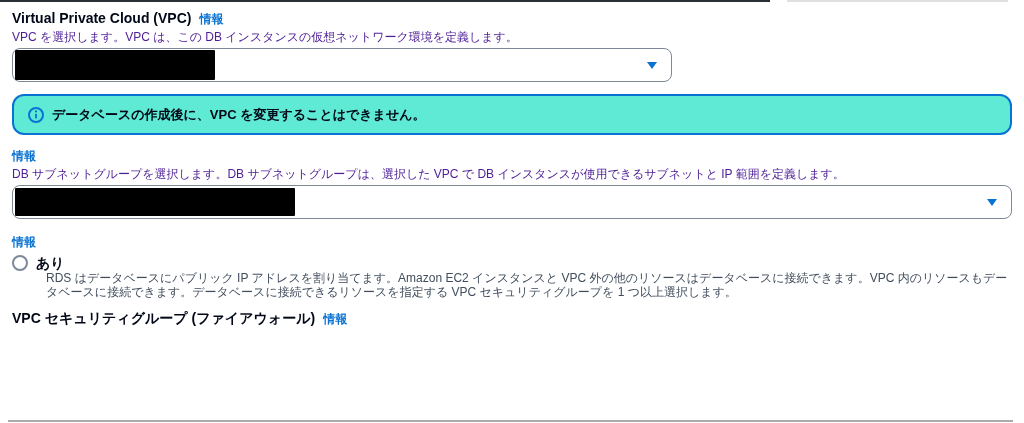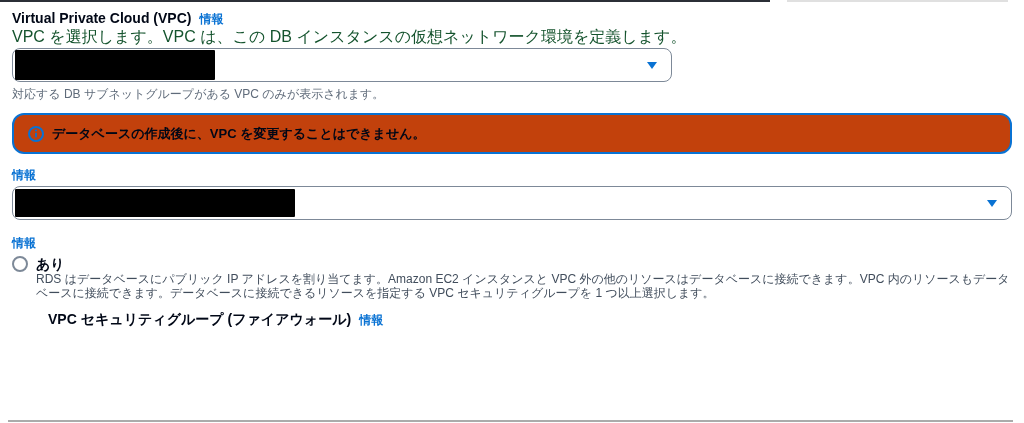--- a/index.html
+++ b/index.html
@@ -5,101 +5,101 @@
   html,body{margin:0;padding:0;background:#fff;}
   body{font-family:"Liberation Sans","DejaVu Sans",sans-serif;color:#000716;}
   .page{position:relative;width:1024px;height:423px;overflow:hidden;background:#fff;box-sizing:border-box;padding:8px 12px;}
   
   .top-line-dark{position:absolute;top:0;left:0;width:770px;height:2px;background:#2b2f36;}
   .top-line-gray{position:absolute;top:0;left:787px;width:221px;height:2px;background:#e0e0e0;}
   .bottom-line{position:absolute;bottom:1px;left:8px;width:1005px;height:2px;background:#ababab;}
 
   .sec-title{font-size:14px;font-weight:700;line-height:14px;color:#000716;display:flex;align-items:baseline;gap:8px;}
   .info-link{font-size:12px;font-weight:700;color:#0972d3;text-decoration:none;cursor:pointer;}
-  .sec-desc{font-size:16px;line-height:14px;color:#14532d;margin-top:4px;}
+  .sec-desc{font-size:12px;line-height:14px;color:#4c1d95;margin-top:4px;}
   .constraint{font-size:12px;line-height:14px;color:#5f6b7a;margin-top:5px;}
 
   .select{box-sizing:border-box;height:34px;border:1px solid #7d8998;border-radius:8px;background:#fff;
           display:flex;align-items:center;justify-content:space-between;padding:0 14px 0 2px;cursor:pointer;}
   .select.w-vpc{width:660px;margin-top:4px;}
   .select.w-full{width:100%;margin-top:4px;}
   .redacted{background:#000;border-radius:1px;}
   .redacted.r1{width:200px;height:30px;}
   .redacted.r2{width:280px;height:28px;}
   .caret{width:0;height:0;border-left:5px solid transparent;border-right:5px solid transparent;border-top:7px solid #0972d3;}
 
-  .alert{box-sizing:border-box;margin-top:12px;height:41px;border:2px solid #0972d3;border-radius:12px;background:#c2410c;
+  .alert{box-sizing:border-box;margin-top:12px;height:41px;border:2px solid #0972d3;border-radius:12px;background:#5eead4;
          display:flex;align-items:center;gap:8px;padding:0 14px;}
   .alert-text{font-size:13px;font-weight:700;color:#000716;}
 
   .sec{margin-top:14px;}
   .sec.pub{margin-top:16px;}
 
   .radio-row{display:flex;align-items:center;gap:8px;margin-top:6px;}
   .radio{box-sizing:border-box;width:16px;height:16px;border-radius:50%;flex:0 0 16px;}
   .radio.off{border:2px solid #7d8998;background:#fff;}
   .radio.on{border:2px solid #0972d3;background:#0972d3;box-shadow:inset 0 0 0 2px #fff;}
   .radio-label{font-size:14px;font-weight:700;line-height:16px;}
-  .radio-desc{font-size:12px;line-height:13.5px;color:#414d5c;margin:1px 0 8px 24px;}
+  .radio-desc{font-size:12px;line-height:13.5px;color:#414d5c;margin:1px 0 8px 34px;}
 
   .info-icon{flex:0 0 16px;}
 </style>
 </head>
 <body>
 
 <div class="page">
   <div class="top-line-dark"></div>
   <div class="top-line-gray"></div>
 
   <div class="sec" style="margin-top:3px;">
     <div class="sec-title">
       <span>Virtual Private Cloud (VPC)</span>
       <a class="info-link">情報</a>
     </div>
     <div class="sec-desc">VPC を選択します。VPC は、この DB インスタンスの仮想ネットワーク環境を定義します。</div>
     <div class="select w-vpc">
       <span class="redacted r1"></span>
       <span class="caret"></span>
     </div>
-    <div class="constraint">対応する DB サブネットグループがある VPC のみが表示されます。</div>
   </div>
 
   <div class="alert">
     <svg class="info-icon" width="16" height="16" viewBox="0 0 16 16">
       <circle cx="8" cy="8" r="7" fill="none" stroke="#0972d3" stroke-width="2"></circle>
       <rect x="7.1" y="6.8" width="1.8" height="4.6" fill="#0972d3"></rect>
       <circle cx="8" cy="4.4" r="1.1" fill="#0972d3"></circle>
     </svg>
     <span class="alert-text">データベースの作成後に、VPC を変更することはできません。</span>
   </div>
 
   <div class="sec">
     <div class="sec-title">
       <a class="info-link">情報</a>
     </div>
+    <div class="sec-desc">DB サブネットグループを選択します。DB サブネットグループは、選択した VPC で DB インスタンスが使用できるサブネットと IP 範囲を定義します。</div>
     <div class="select w-full">
       <span class="redacted r2"></span>
       <span class="caret"></span>
     </div>
   </div>
 
   <div class="sec pub">
     <div class="sec-title">
       <a class="info-link">情報</a>
     </div>
 
     <div class="radio-row">
       <span class="radio off"></span>
       <span class="radio-label">あり</span>
     </div>
     <div class="radio-desc">RDS はデータベースにパブリック IP アドレスを割り当てます。Amazon EC2 インスタンスと VPC 外の他のリソースはデータベースに接続できます。VPC 内のリソースもデータベースに接続できます。データベースに接続できるリソースを指定する VPC セキュリティグループを 1 つ以上選択します。</div>
 
   </div>
 
-  <div class="sec" style="margin-top:12px;margin-left:36px;">
+  <div class="sec" style="margin-top:12px;">
     <div class="sec-title">
       <span>VPC セキュリティグループ (ファイアウォール)</span>
       <a class="info-link">情報</a>
     </div>
 
   </div>
 
   <div class="bottom-line"></div>
 </div>
 

